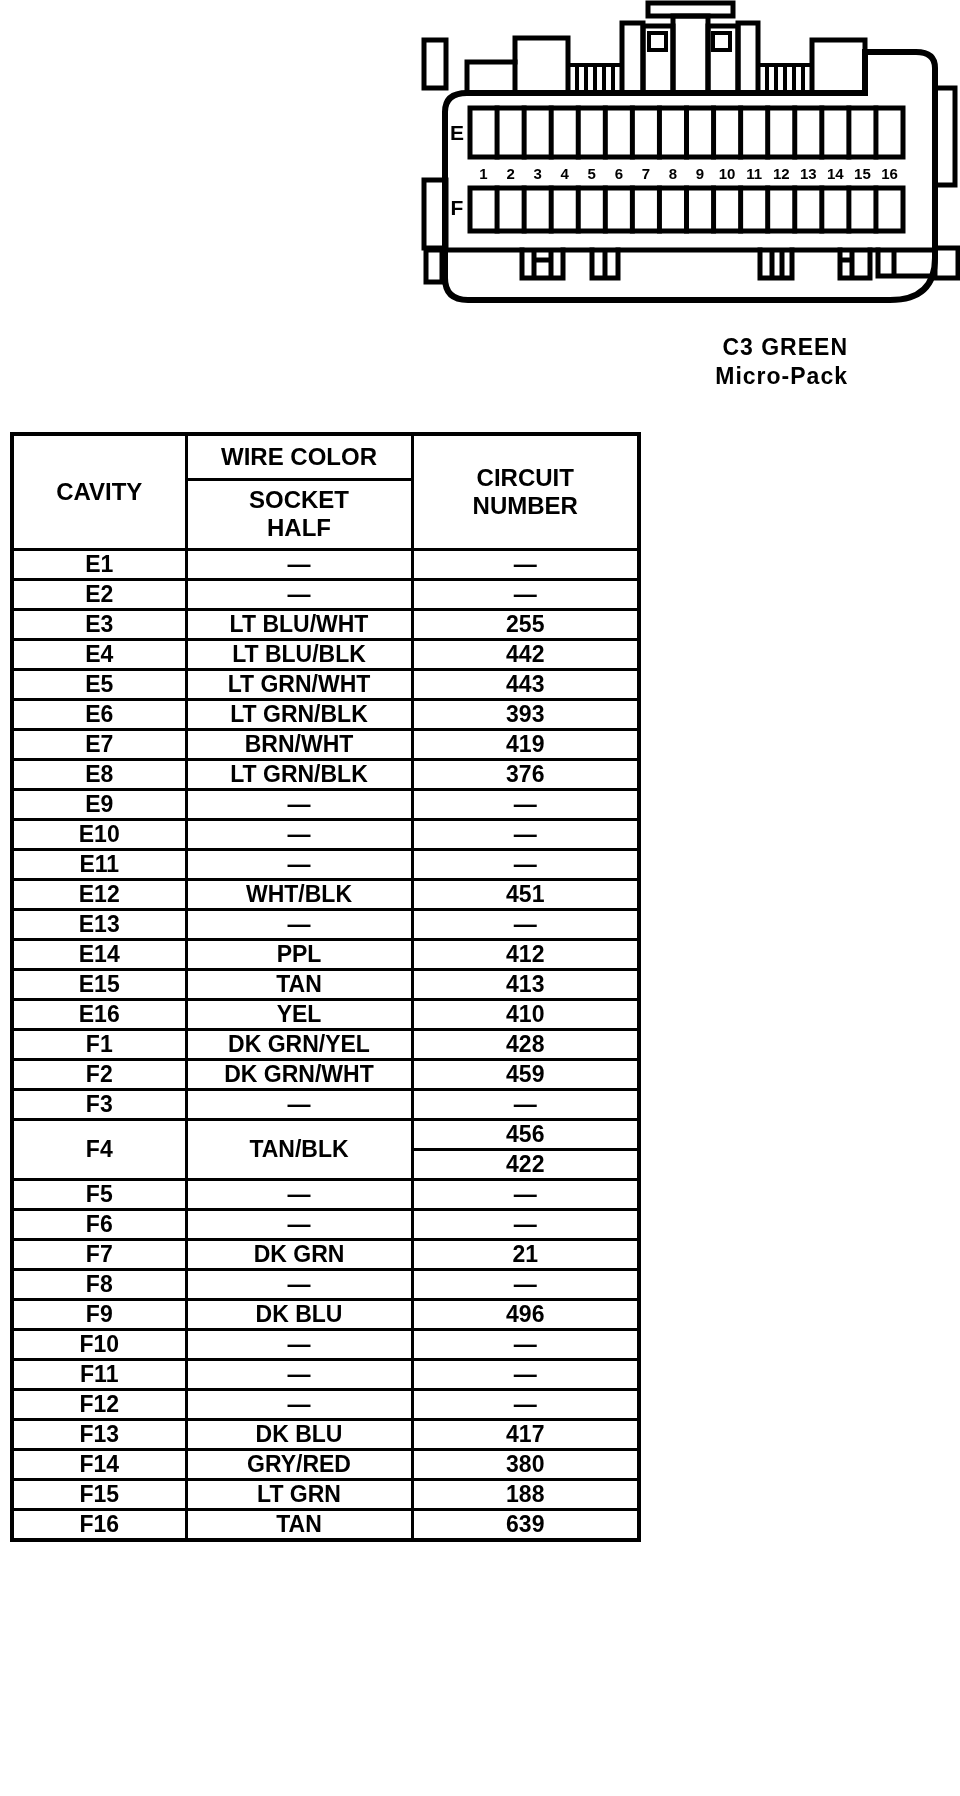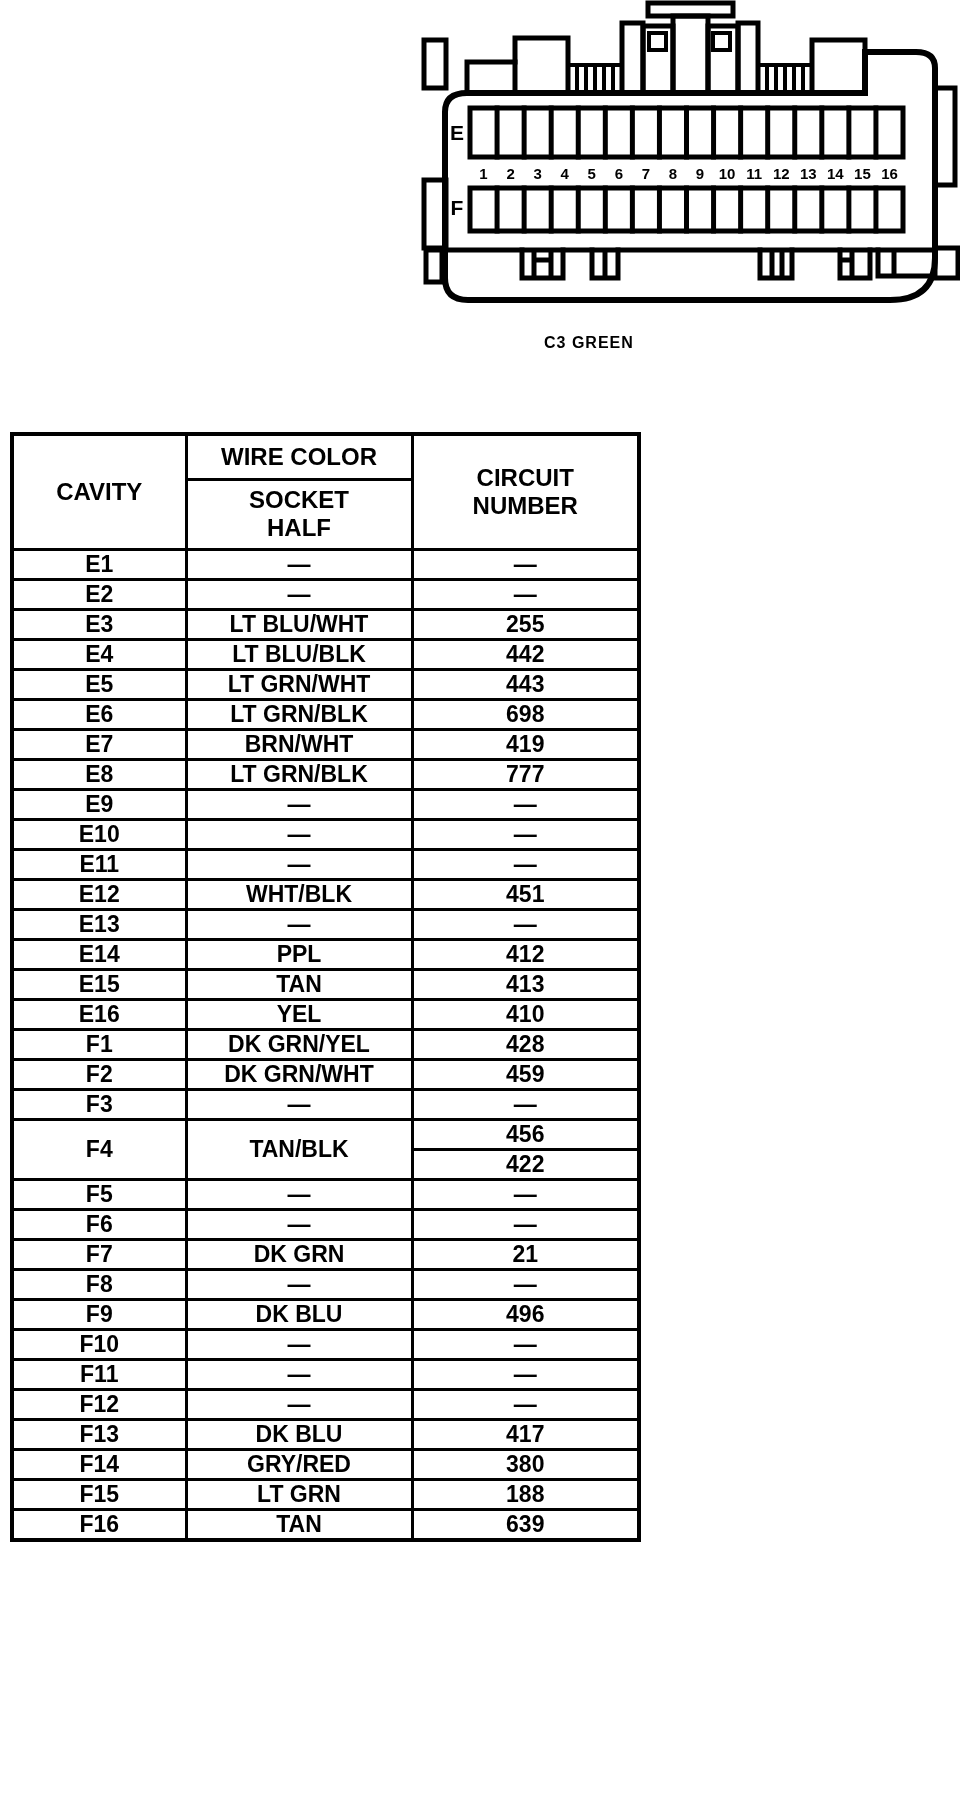--- a/index.html
+++ b/index.html
@@ -4,22 +4,22 @@
 <style>
   html,body{margin:0;padding:0;background:#ffffff;}
   #canvas{
     position:relative;width:960px;height:1796px;background:#fff;overflow:hidden;
     font-family:"Liberation Sans",sans-serif;color:#000;
   }
   
   #connector-svg{position:absolute;left:360px;top:0;}
   #connector-svg text{font-family:"Liberation Sans",sans-serif;font-weight:700;fill:#000;}
   .conn-label{
-    position:absolute;left:544px;top:333px;width:320px;text-align:left;
-    font-size:16px;font-weight:700;line-height:1.25;letter-spacing:1px;
+    position:absolute;left:528px;top:333px;width:320px;text-align:right;
+    font-size:23px;font-weight:700;line-height:1.25;letter-spacing:1px;
   }
   
   table.pinout{
     position:absolute;left:10px;top:432px;width:627px;
     border-collapse:collapse;table-layout:fixed;
     font-weight:700;
   }
   table.pinout th,table.pinout td{
     border:3px solid #000;text-align:center;vertical-align:middle;padding:0;
   }
@@ -126,20 +126,21 @@
         <text x="421.21875" y="179" font-size="15" text-anchor="middle">12</text>
         <text x="448.28125" y="179" font-size="15" text-anchor="middle">13</text>
         <text x="475.34375" y="179" font-size="15" text-anchor="middle">14</text>
         <text x="502.40625" y="179" font-size="15" text-anchor="middle">15</text>
         <text x="529.46875" y="179" font-size="15" text-anchor="middle">16</text>
       </g>
   </svg>
 
   <div class="conn-label">
     <div>C3 GREEN</div>
+    <div>Micro-Pack</div>
   </div>
 
   <table class="pinout">
     <colgroup>
       <col style="width:174px">
         <col style="width:226px">
         <col style="width:227px">
     </colgroup>
     <thead>
       <tr class="hdr-top">
@@ -175,31 +176,31 @@
           <td>442</td>
         </tr>
         <tr>
           <td>E5</td>
           <td>LT GRN/WHT</td>
           <td>443</td>
         </tr>
         <tr>
           <td>E6</td>
           <td>LT GRN/BLK</td>
-          <td>698</td>
+          <td>393</td>
         </tr>
         <tr>
           <td>E7</td>
           <td>BRN/WHT</td>
           <td>419</td>
         </tr>
         <tr>
           <td>E8</td>
           <td>LT GRN/BLK</td>
-          <td>777</td>
+          <td>376</td>
         </tr>
         <tr>
           <td>E9</td>
           <td>—</td>
           <td>—</td>
         </tr>
         <tr>
           <td>E10</td>
           <td>—</td>
           <td>—</td>

